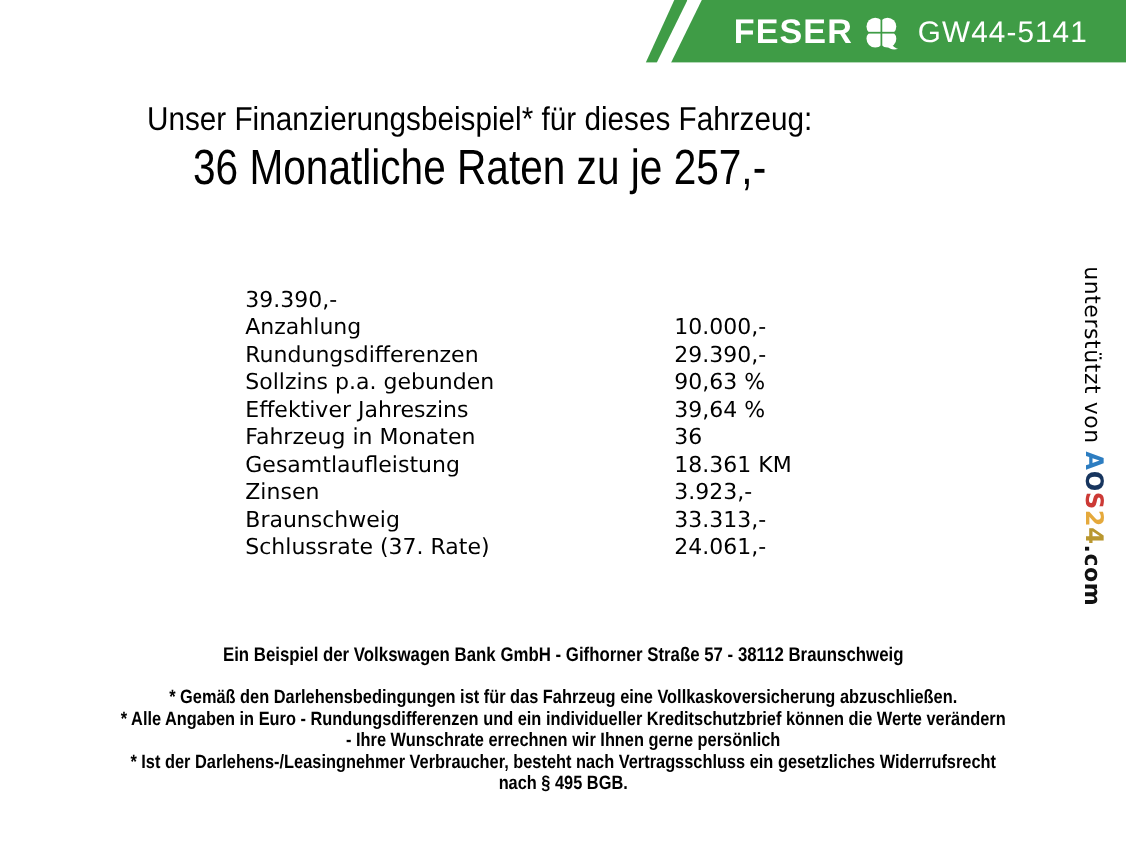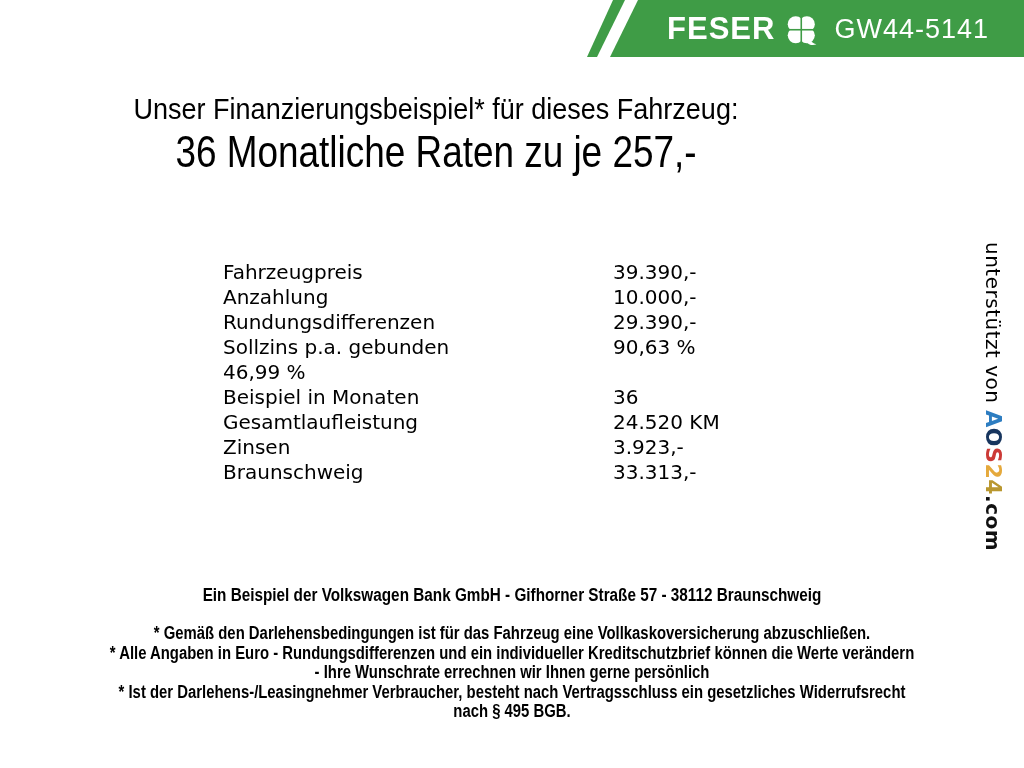--- a/index.html
+++ b/index.html
@@ -82,63 +82,67 @@
   <span class="vehicle-code">GW44-5141</span>
 </div>
 
 <div class="heading">
   <div class="heading-line1">Unser Finanzierungsbeispiel* für dieses Fahrzeug:</div>
   <div class="heading-line2">36 Monatliche Raten zu je 257,-</div>
 </div>
 
 <div class="ftable" id="ftable">
   <div class="frow">
-    <div class="flabel">Fahrzeugpreis</div>
     <div class="fvalue">39.390,-</div>
   </div>
 
   <div class="frow">
     <div class="flabel">Anzahlung</div>
     <div class="fvalue">10.000,-</div>
   </div>
 
   <div class="frow">
     <div class="flabel">Rundungsdifferenzen</div>
     <div class="fvalue">29.390,-</div>
   </div>
 
   <div class="frow">
     <div class="flabel">Sollzins p.a. gebunden</div>
     <div class="fvalue">90,63 %</div>
   </div>
 
   <div class="frow">
-    <div class="fvalue">46,99 %</div>
+    <div class="flabel">Effektiver Jahreszins</div>
+    <div class="fvalue">39,64 %</div>
   </div>
 
   <div class="frow">
-    <div class="flabel">Beispiel in Monaten</div>
+    <div class="flabel">Fahrzeug in Monaten</div>
     <div class="fvalue">36</div>
   </div>
 
   <div class="frow">
     <div class="flabel">Gesamtlaufleistung</div>
-    <div class="fvalue">24.520 KM</div>
+    <div class="fvalue">18.361 KM</div>
   </div>
 
   <div class="frow">
     <div class="flabel">Zinsen</div>
     <div class="fvalue">3.923,-</div>
   </div>
 
   <div class="frow">
     <div class="flabel">Braunschweig</div>
     <div class="fvalue">33.313,-</div>
   </div>
 
+  <div class="frow">
+    <div class="flabel">Schlussrate (37. Rate)</div>
+    <div class="fvalue">24.061,-</div>
+  </div>
 </div>
 
 <div class="bank-line">Ein Beispiel der Volkswagen Bank GmbH - Gifhorner Straße 57 - 38112 Braunschweig</div>
 <div class="disclaimer" id="disclaimer">
   <div class="disclaimer-line">* Gemäß den Darlehensbedingungen ist für das Fahrzeug eine Vollkaskoversicherung abzuschließen.</div>
 
   <div class="disclaimer-line">* Alle Angaben in Euro - Rundungsdifferenzen und ein individueller Kreditschutzbrief können die Werte verändern</div>
 
   <div class="disclaimer-line">- Ihre Wunschrate errechnen wir Ihnen gerne persönlich</div>
 

